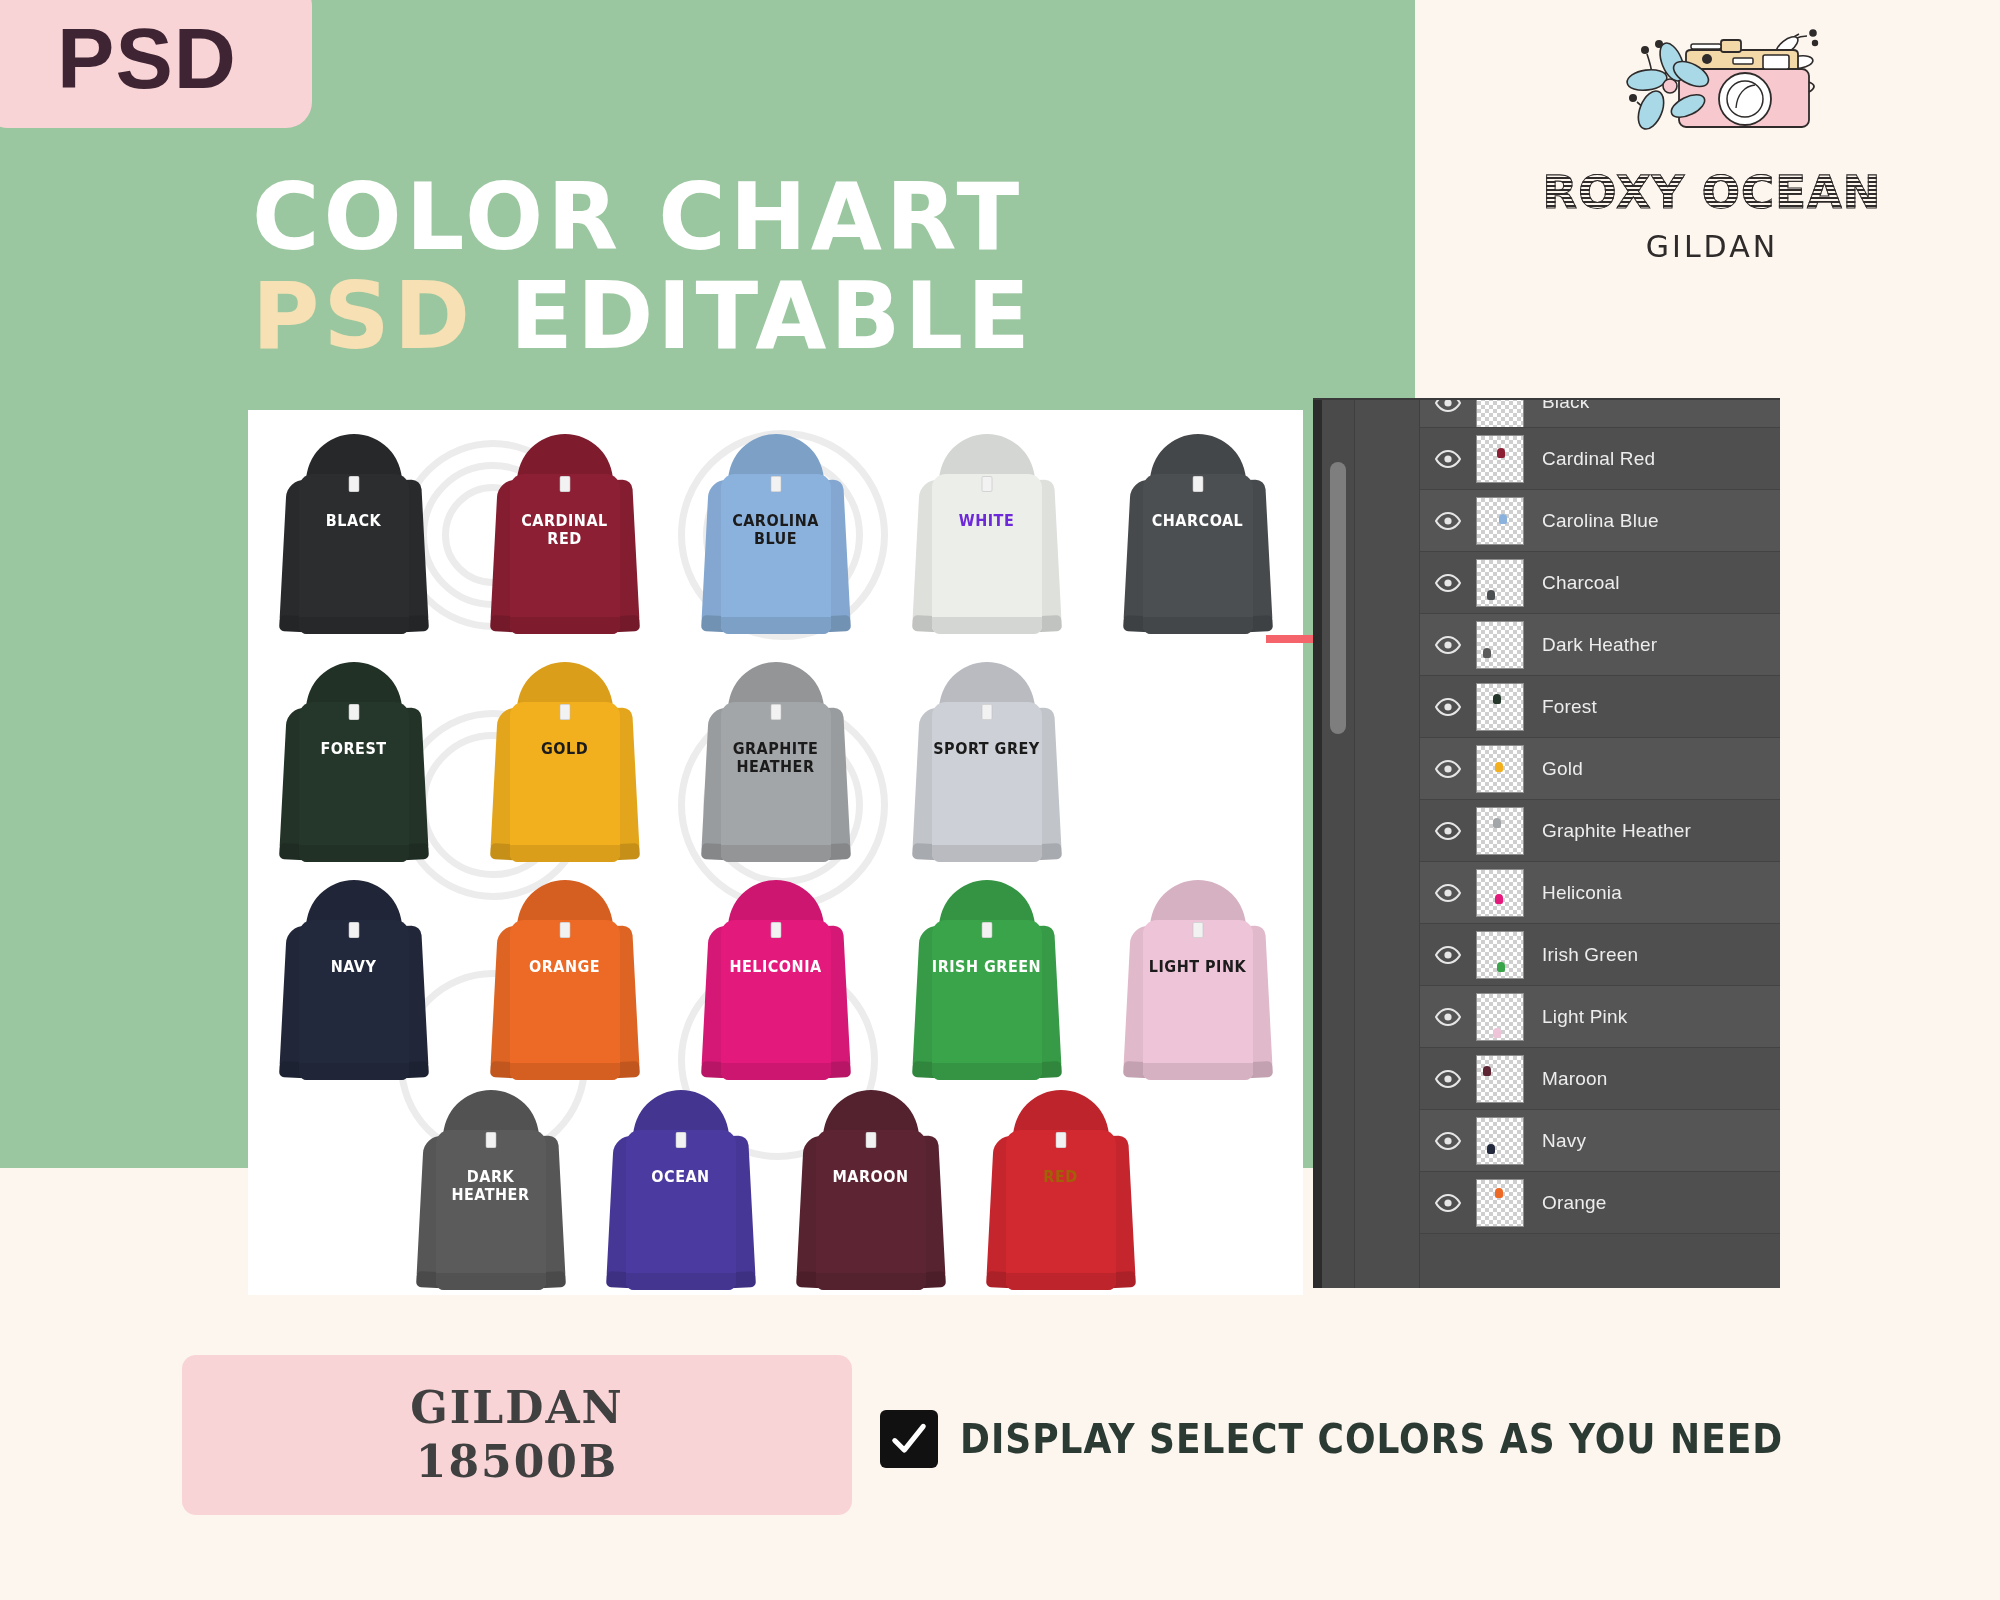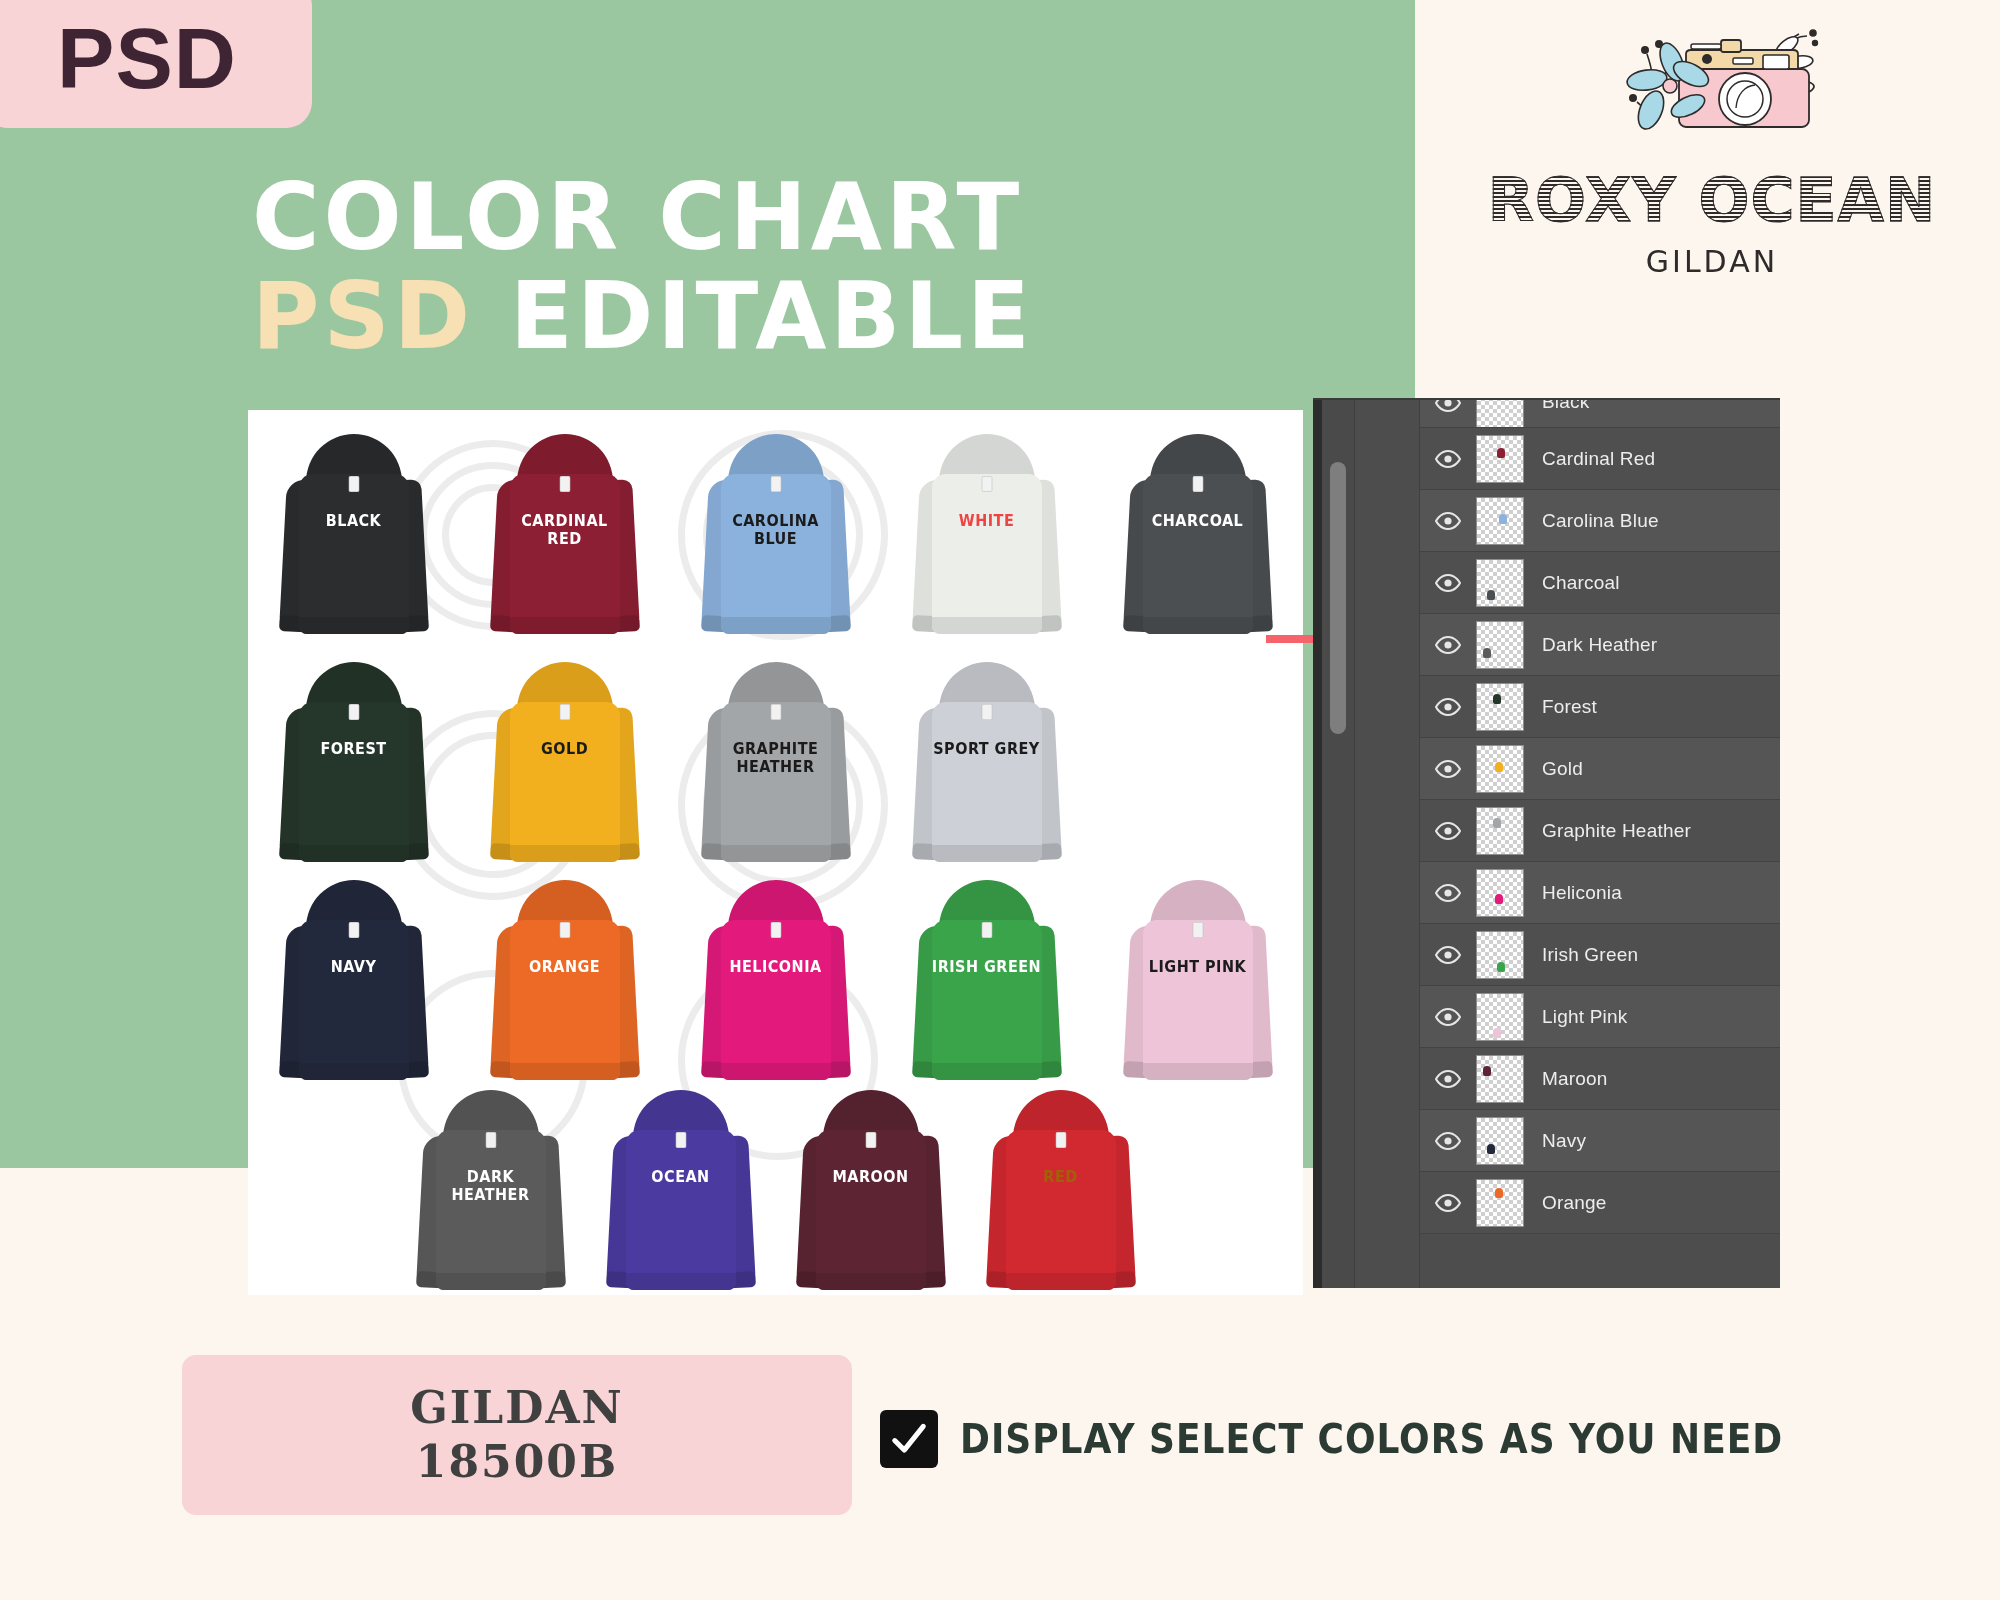--- a/index.html
+++ b/index.html
@@ -42,21 +42,21 @@
   }
   #headline .psd-word{ color:#f6e0b4; }
 
   
   #logo-block{
     position:absolute; left:1432px; top:10px; width:560px; height:290px;
     display:flex; flex-direction:column; align-items:center; justify-content:flex-start;
   }
   #logo-mark{ width:250px; height:140px; margin-top:14px; }
   #logo-name{
-    font-size:60px; font-weight:bold; letter-spacing:1px;
+    font-size:45px; font-weight:bold; letter-spacing:1px;
     color:#2e2b2a; line-height:1; margin-top:6px;
     font-family:"DejaVu Sans", sans-serif;
     background:repeating-linear-gradient(0deg,#2e2b2a 0 2px,rgba(255,255,255,0) 2px 4px);
     -webkit-background-clip:text; background-clip:text; color:transparent;
     -webkit-text-stroke:1px #2e2b2a;
   }
   #logo-sub{
     font-size:30px; letter-spacing:3px; color:#2e2b2a;
     margin-top:14px; font-family:"DejaVu Sans", sans-serif;
   }
@@ -337,21 +337,21 @@
             <div class="hd-cuffL" style="background:#eceeea"></div>
           </div>
           <div class="hd-sleeveR" style="background:#eceeea">
             <div class="hd-cuffR" style="background:#eceeea"></div>
           </div>
           <div class="hd-hood" style="background:#eceeea"></div>
           <div class="hd-body" style="background:#eceeea">
             <div class="hd-hem" style="background:#eceeea"></div>
           </div>
           <div class="hd-tag"></div>
-          <div class="hd-label" style="color:#ef4444">WHITE</div>
+          <div class="hd-label" style="color:#6d28d9">WHITE</div>
         </div>
       </div>
       <div class="hcell" style="width: 20%;">
         <div class="hoodie">
           <div class="hd-sleeveL" style="background:#4c4f52">
             <div class="hd-cuffL" style="background:#4c4f52"></div>
           </div>
           <div class="hd-sleeveR" style="background:#4c4f52">
             <div class="hd-cuffR" style="background:#4c4f52"></div>
           </div>

